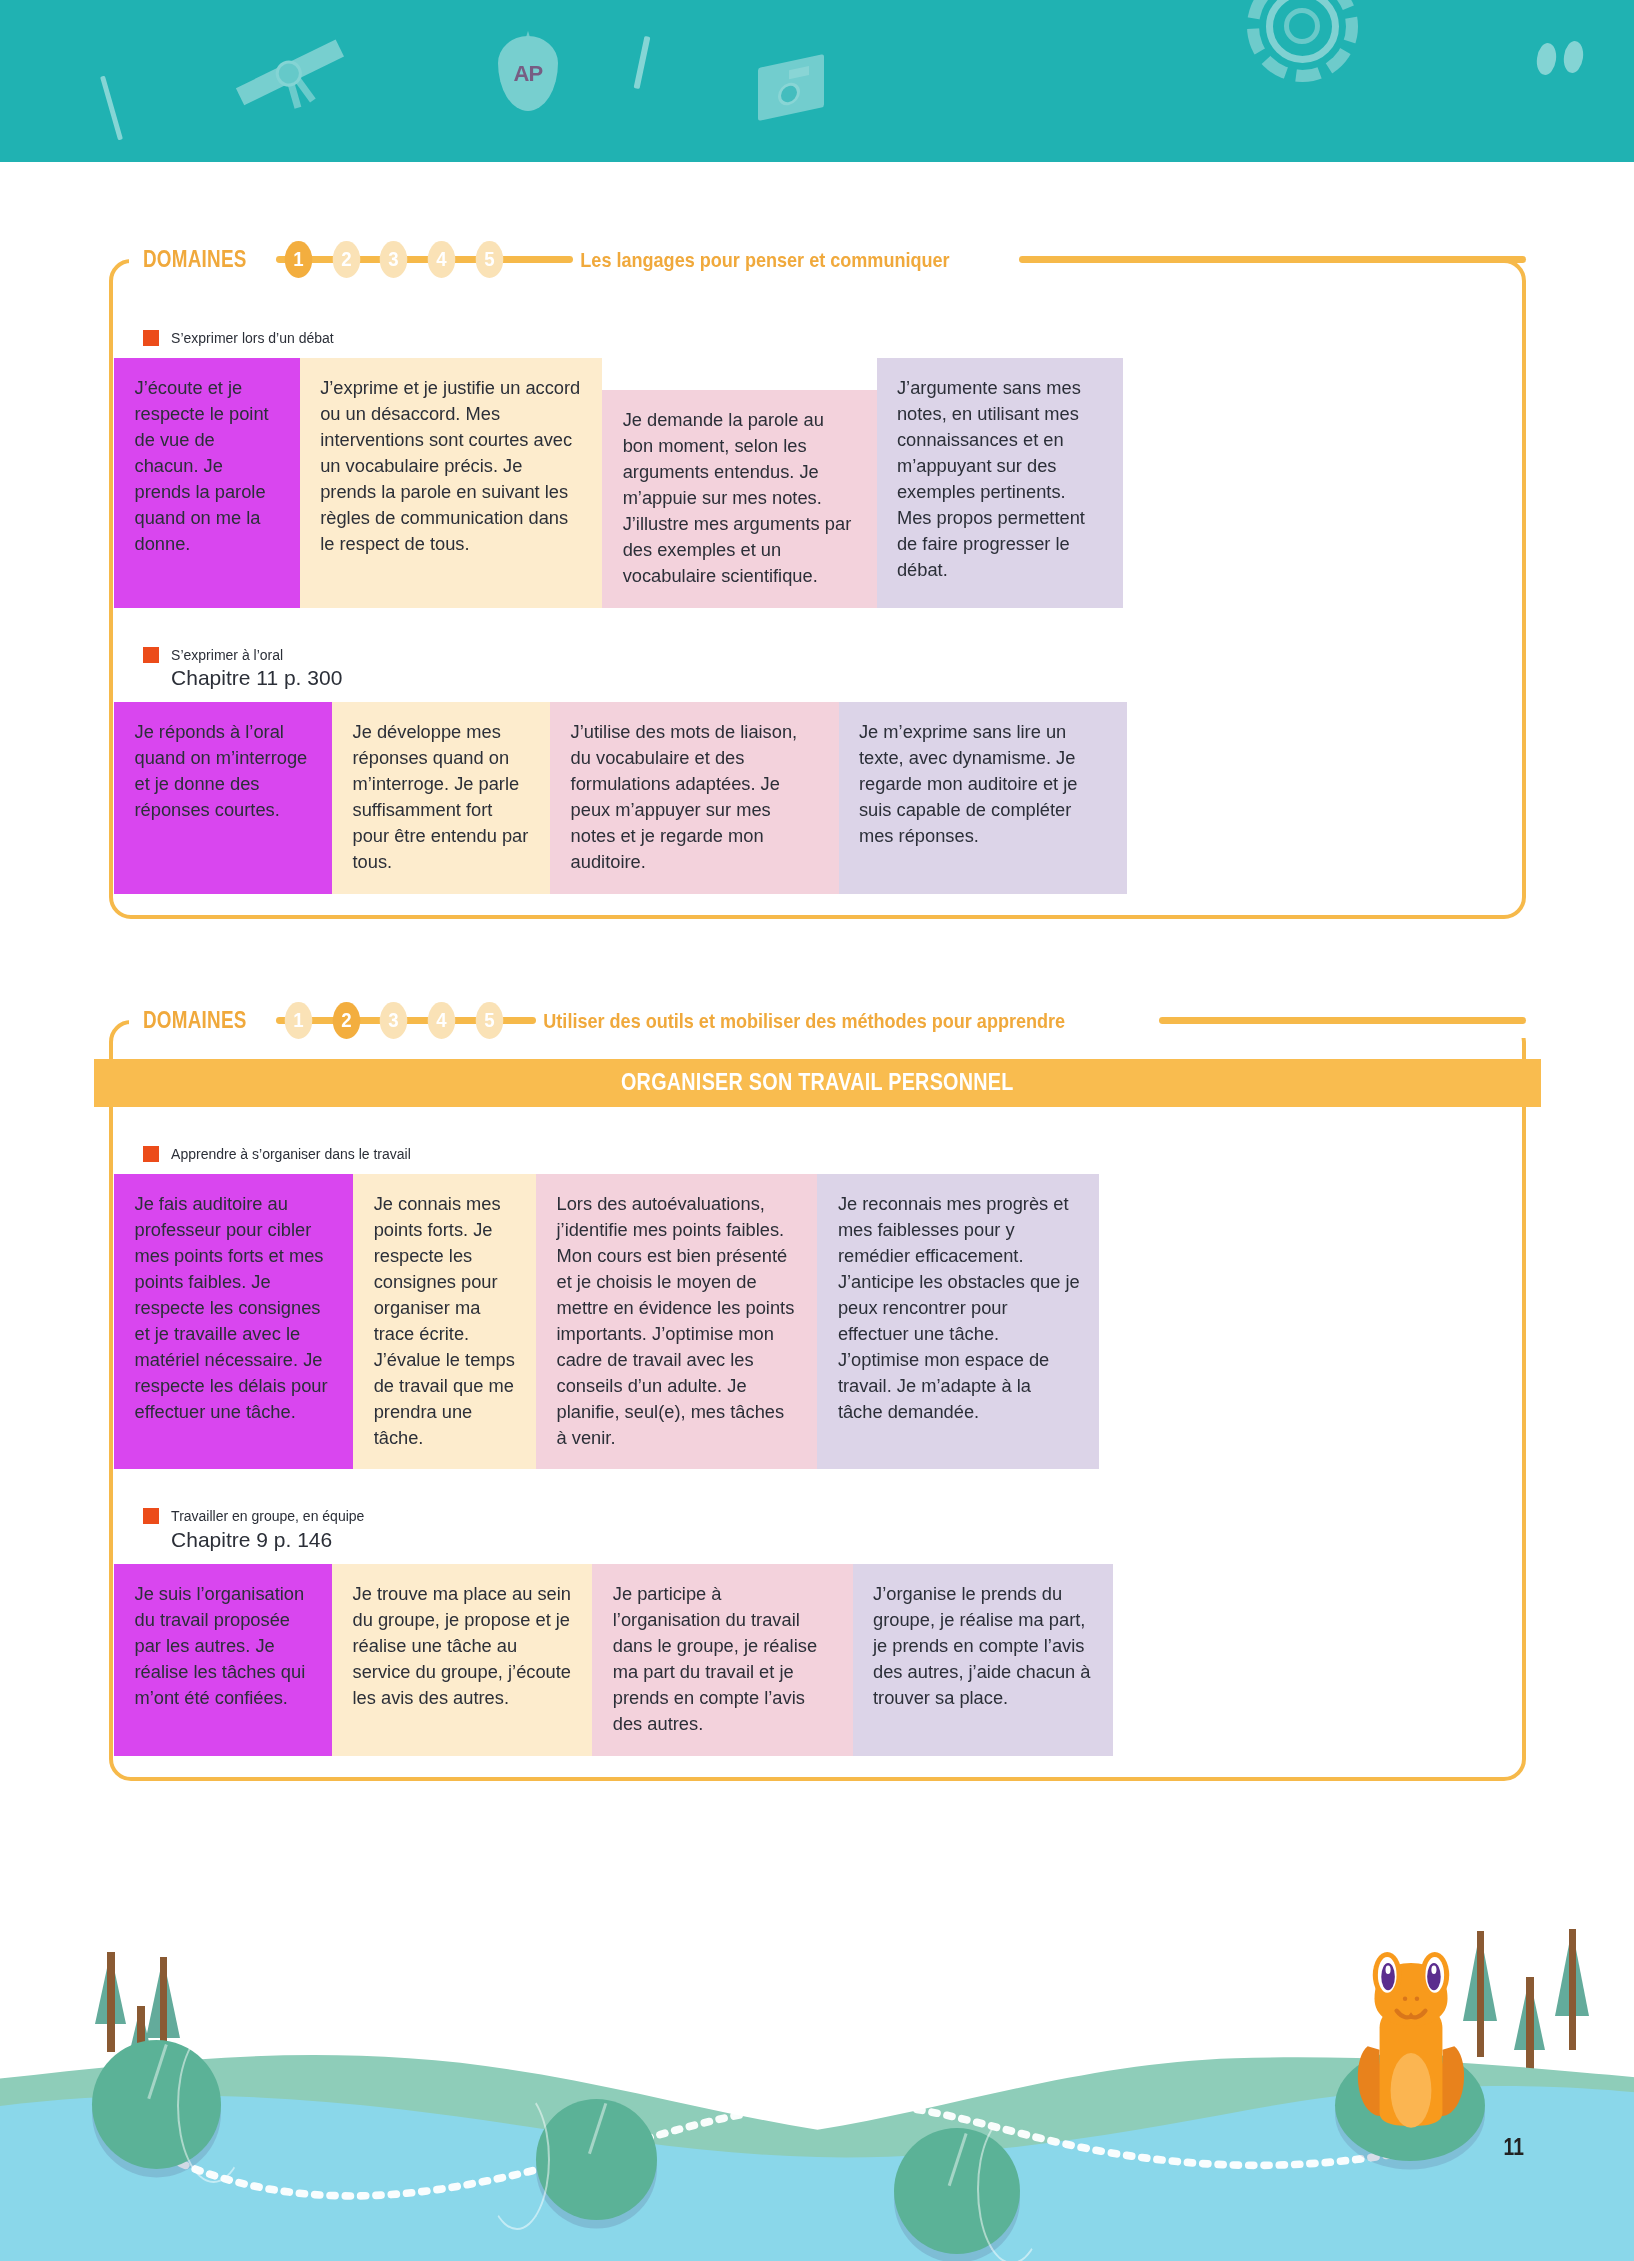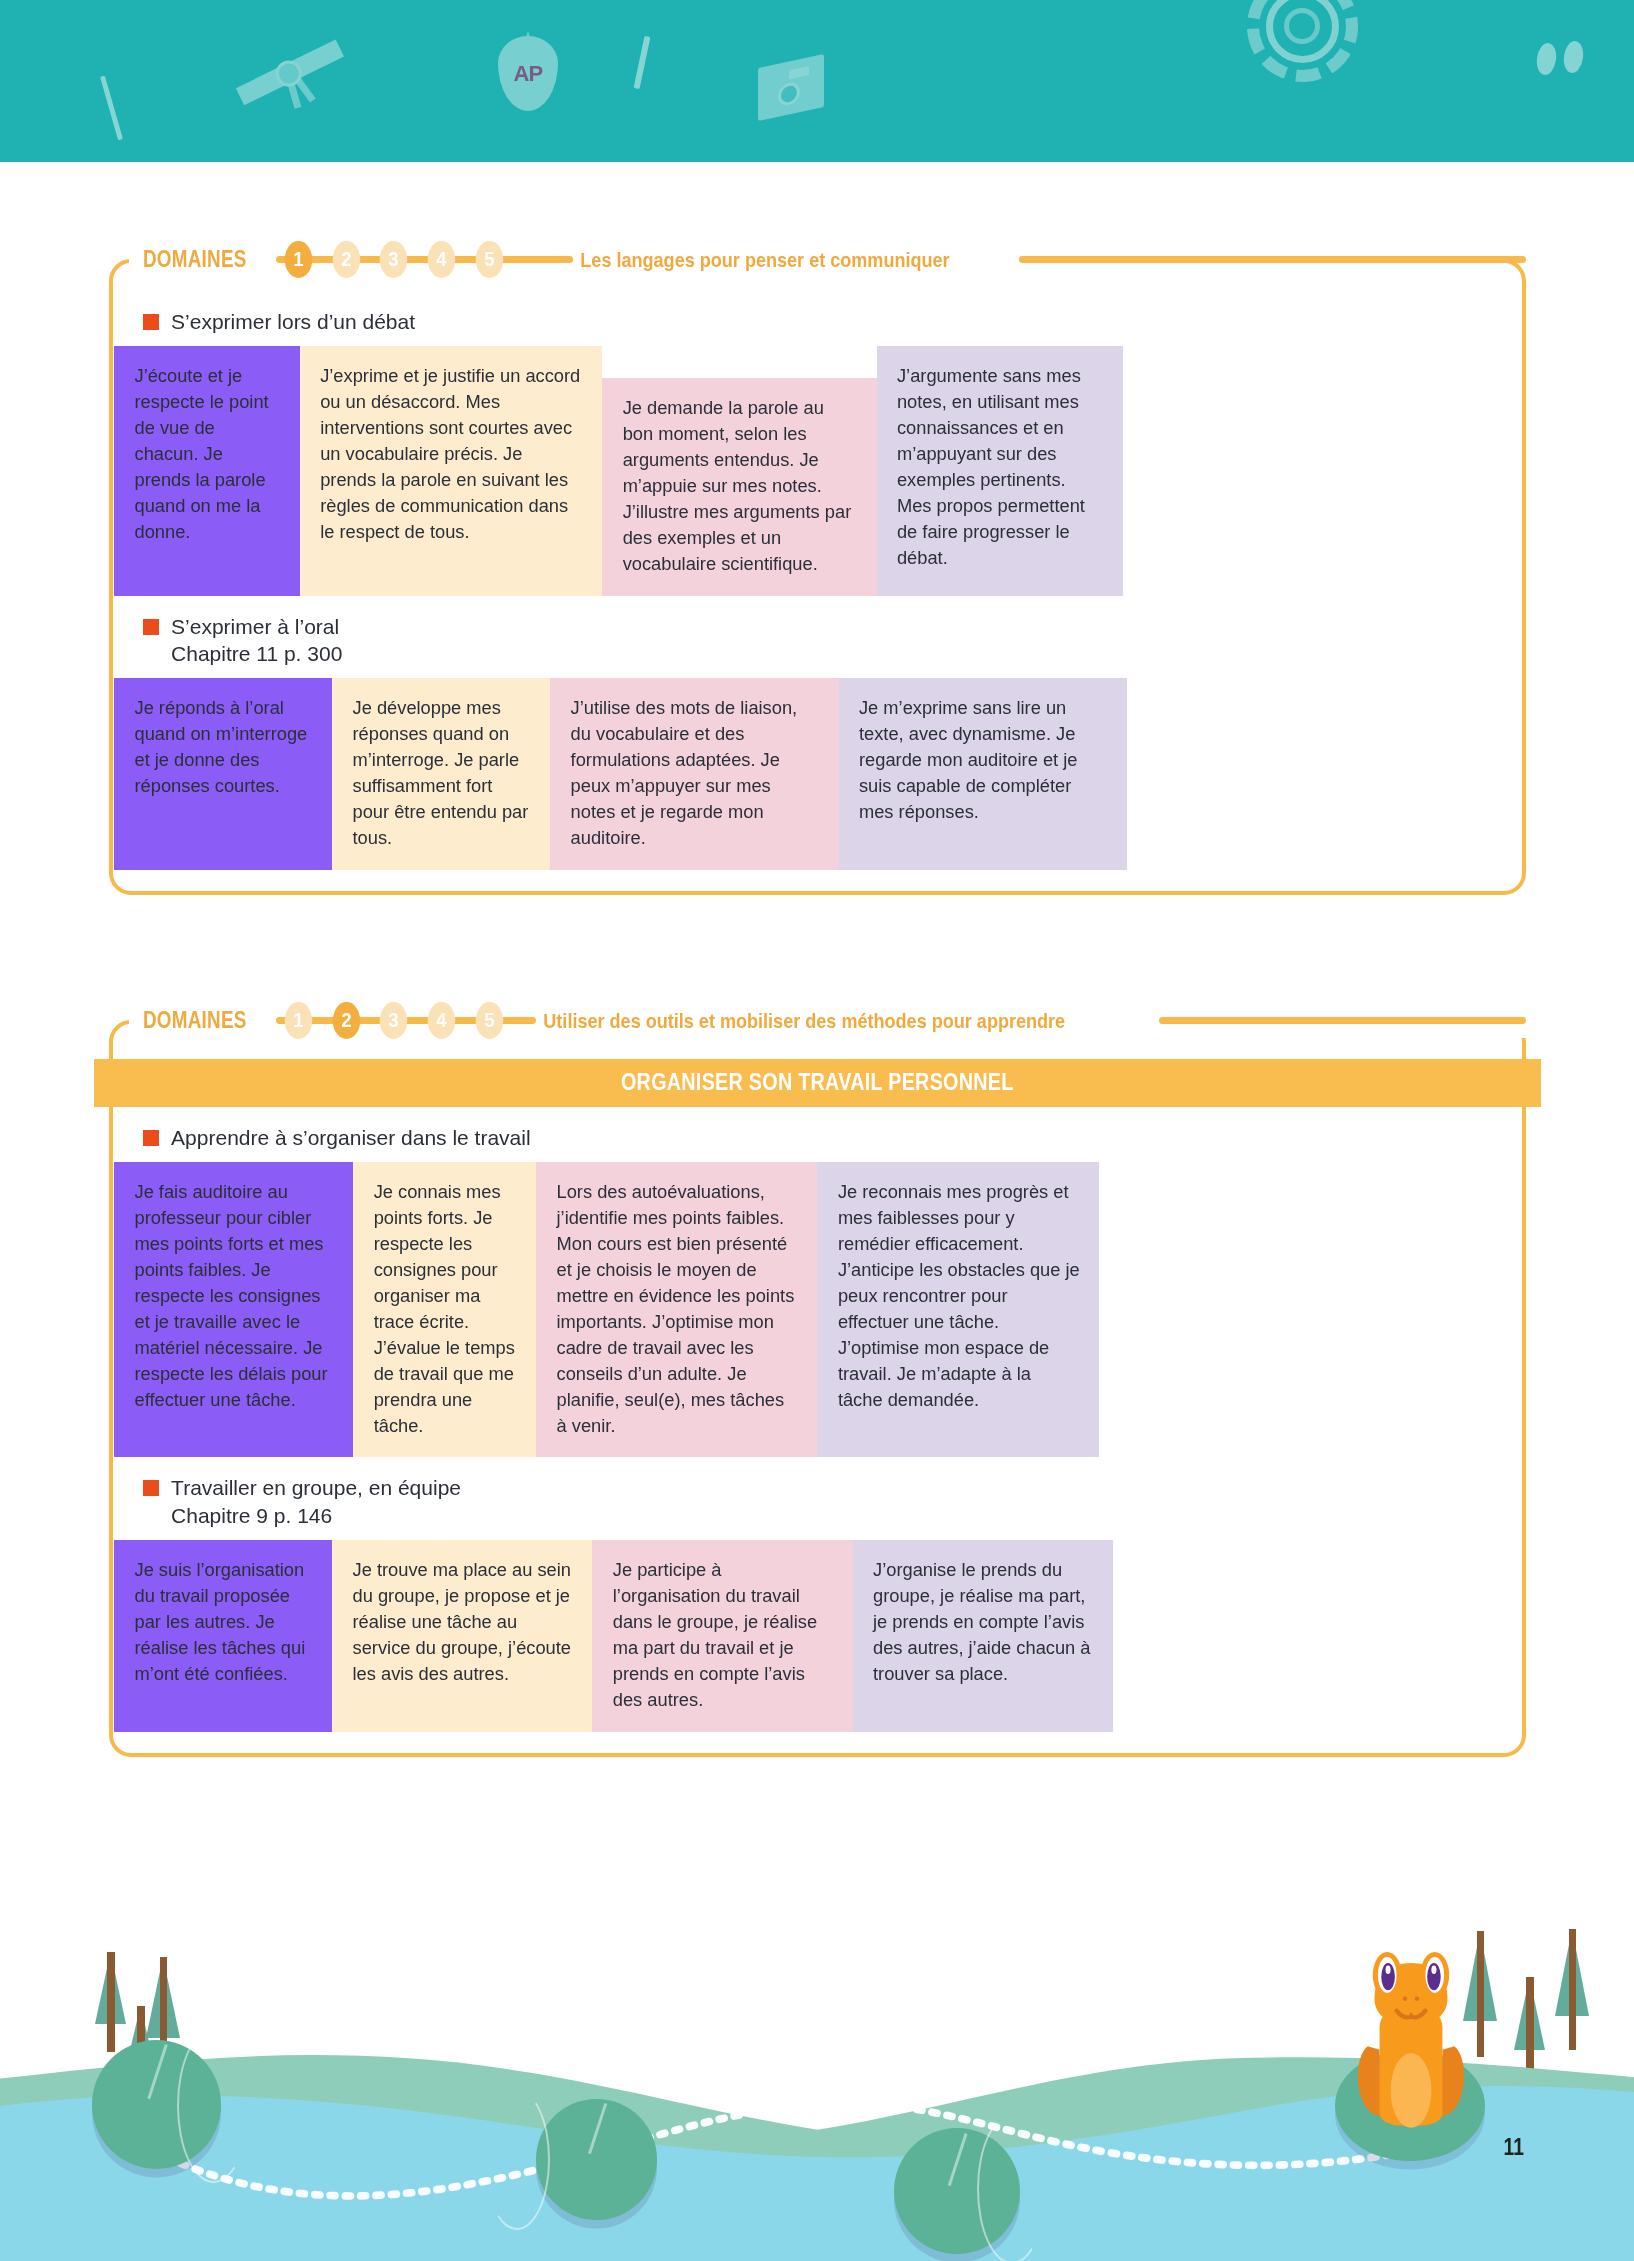--- a/index.html
+++ b/index.html
@@ -172,36 +172,36 @@
   }
   .section-bar-text {
     color:#ffffff; font-size: 23px; font-weight: bold;
     letter-spacing: 0.3px; transform: scaleX(.86);
   }
 
   .block-body { position: relative; z-index:3; padding: 0 5.1px 25.5px 5.1px; }
 
   .skill-head { padding: 19px 0 12px 29px; background:#fff; }
   .skill-head-line1 {
-    display:flex; align-items:center; gap: 12px;
-    font-size: 21px; color:#2b2f38;
+    display:flex; align-items:flex-start; gap: 12px;
+    font-size: 14px; color:#2b2f38;margin-top:20px;
   }
   .red-square { width: 16px; height: 16px; background:#ec4c1a; flex:none; }
   .skill-head-line2 { font-size: 21px; color:#2b2f38; margin-top: 3.4px; padding-left: 0; }
 
   
   .levels { position: relative; display: flex; align-items: stretch; }
   .level {
     position: relative;
     padding: 17px 19px 19px 20.4px;
     font-size: 18.3px;
     line-height: 1.42;
     color: #2b2f38;
   }
-  .level.l1 { background: #8b5cf6; }
+  .level.l1 { background: #d946ef; }
   .level.l2 { background: #fdeccd; }
   .level.l3 { background: #f3d2dc; }
   .level.l4 { background: #dcd4e8; }
   .level.l4 {
     
   }
 
   
   .bottom-scene {
     position:absolute; left:0; bottom:0; width:1635px; height:392px;

